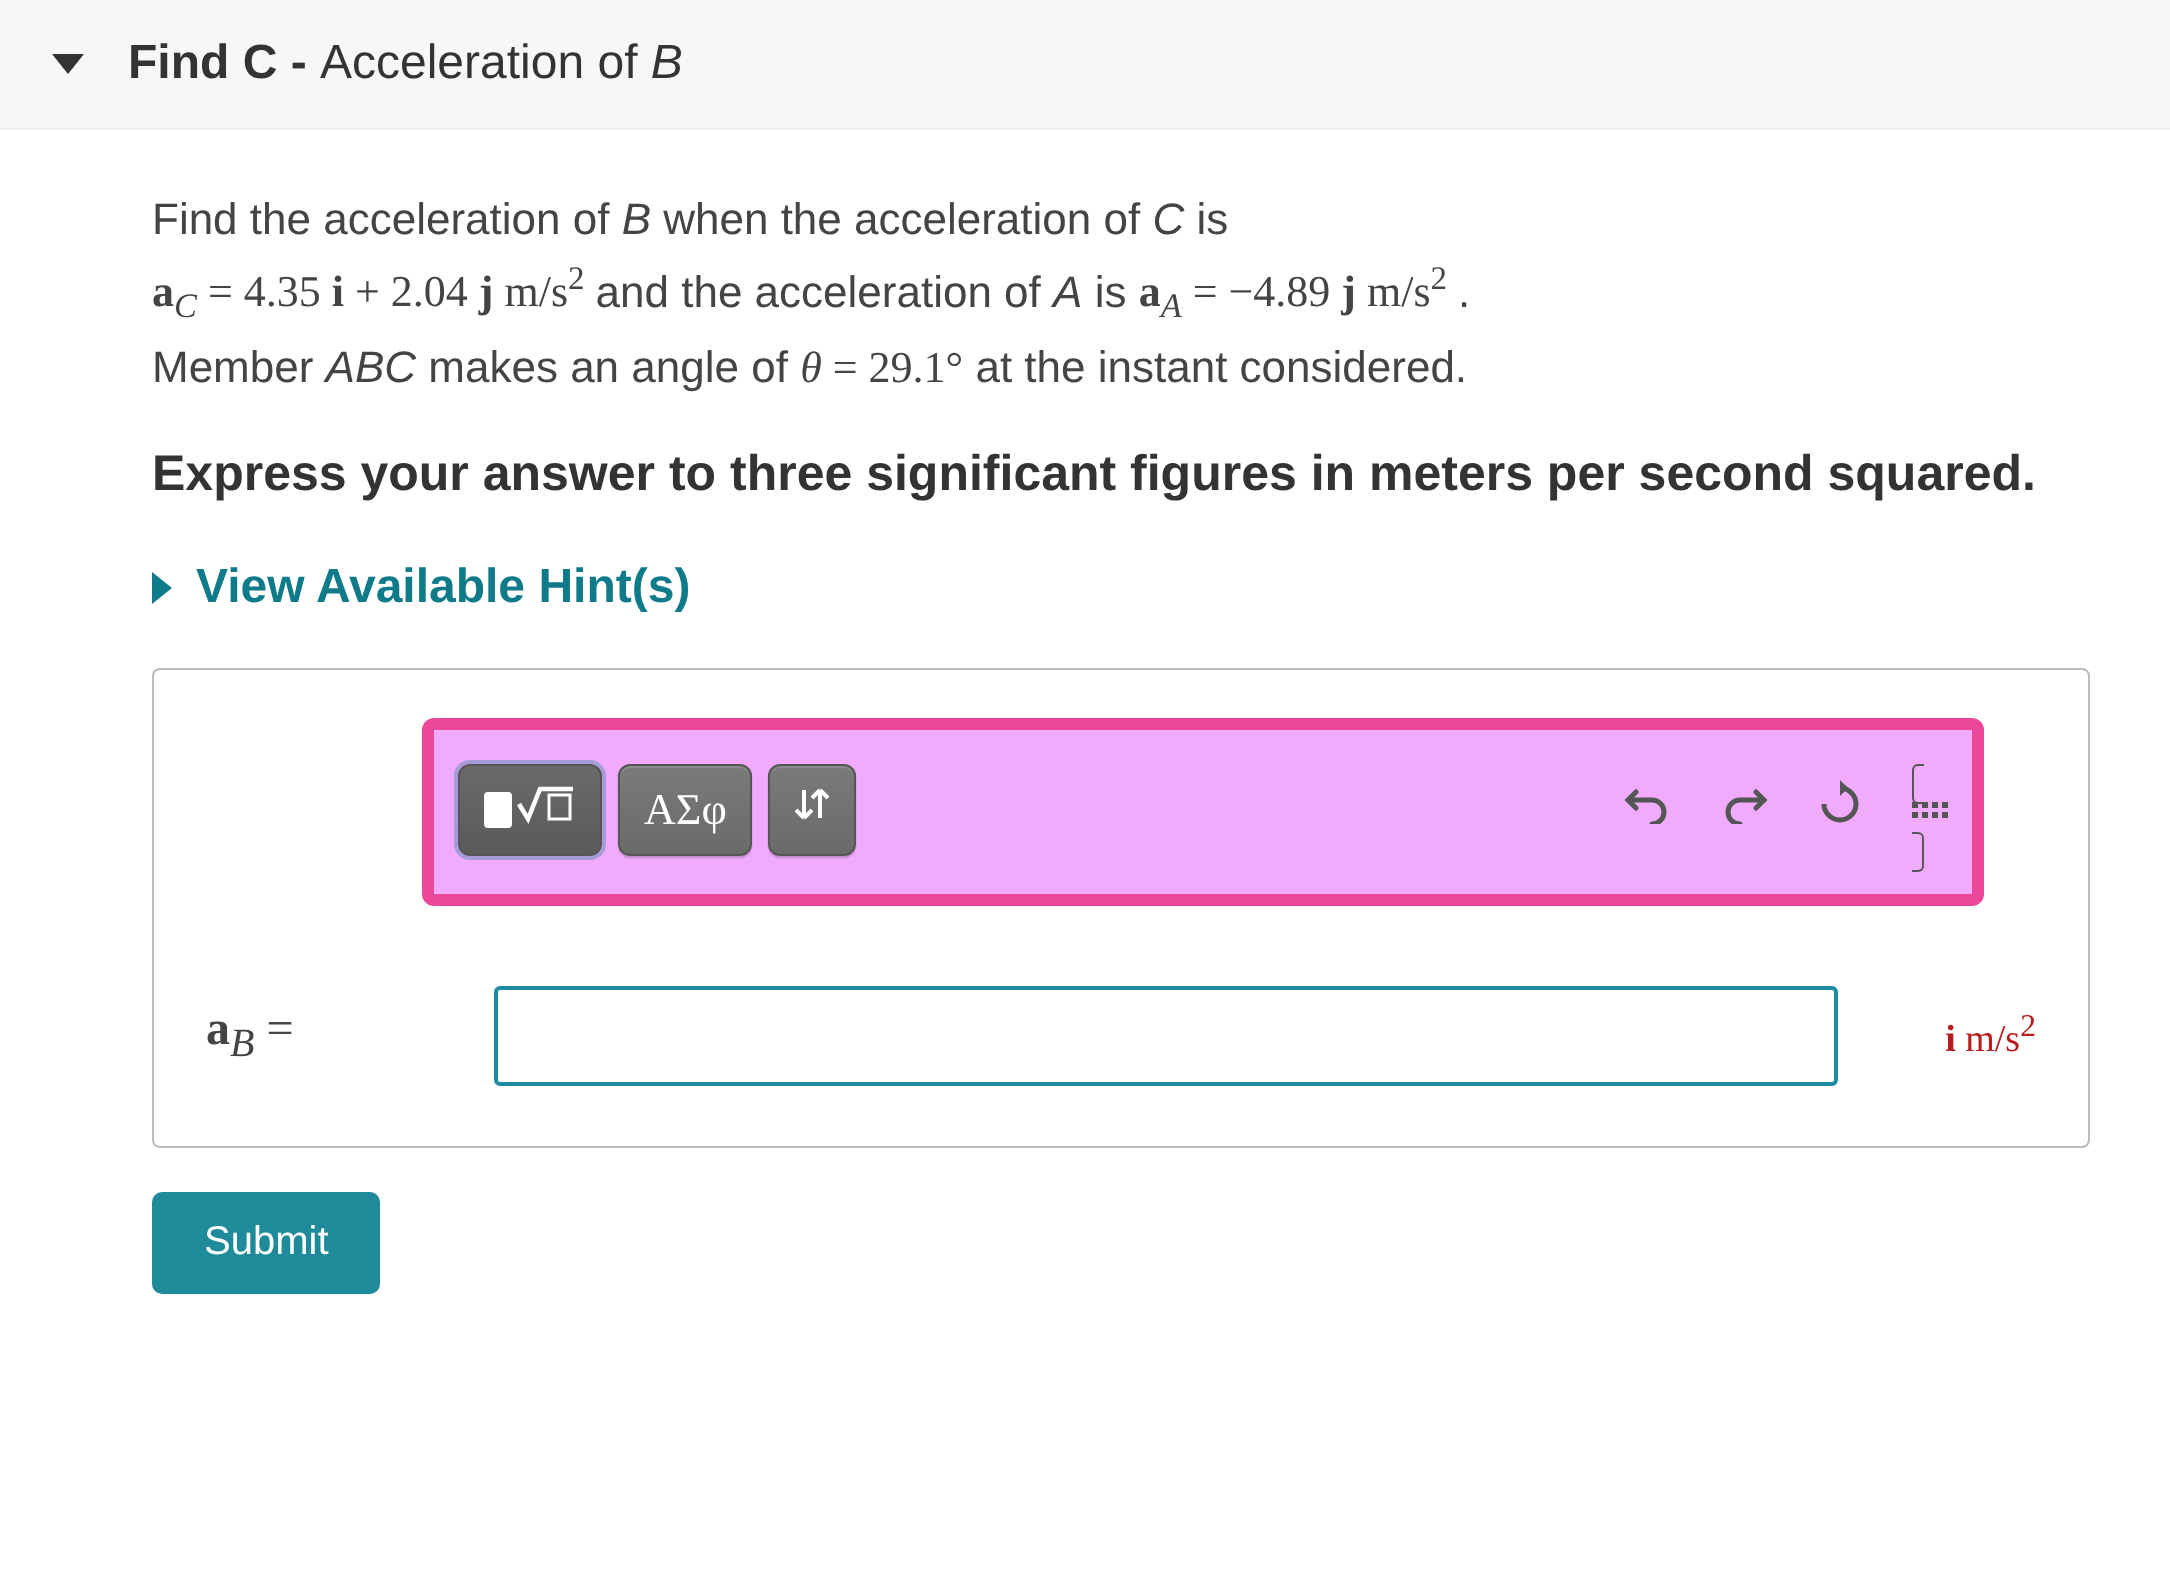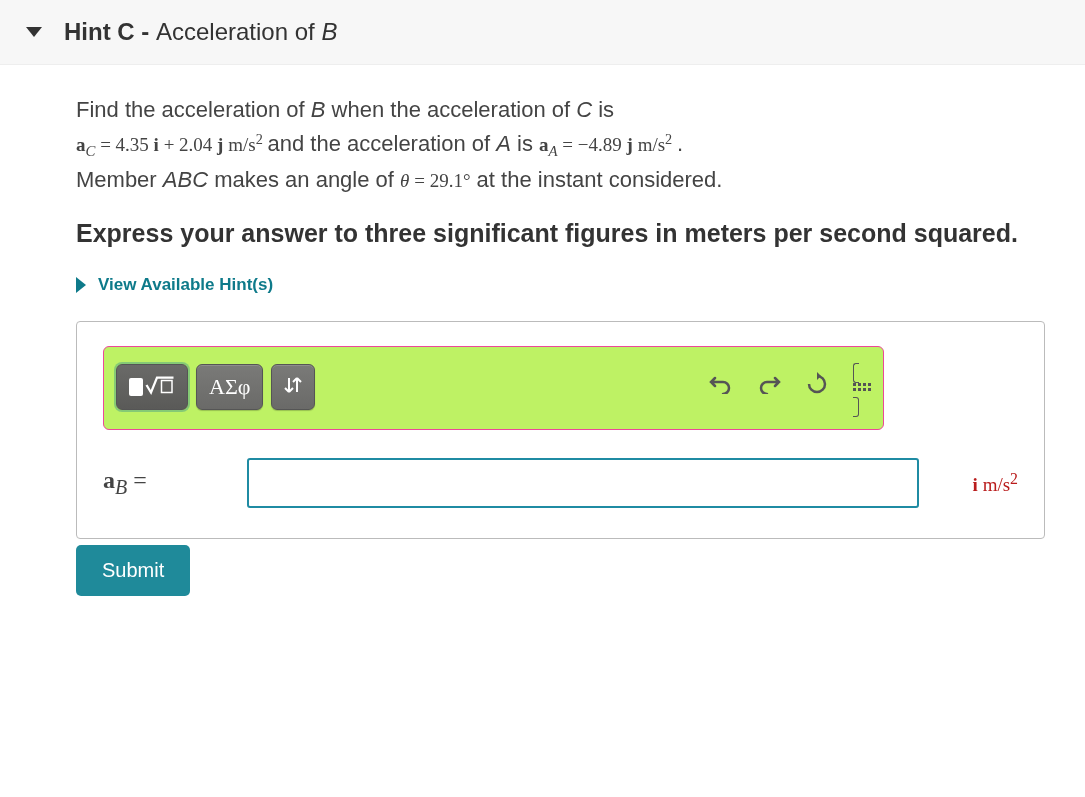--- a/index.html
+++ b/index.html
@@ -40,58 +40,59 @@
     padding: 28px 40px 20px 76px;
   }
   .problem {
     font-size: 22px;
     line-height: 1.55;
     color: #444;
   }
   .problem .ital { font-style: italic; }
   .eq {
     font-family: Georgia, 'Times New Roman', serif;
-    font-size: 19px;
+    font-size: 22px;
   }
   .eq sup { font-size: 0.75em; }
   .eq sub { font-size: 0.78em; font-style: italic; }
   .vecvar { font-weight: bold; }
   .instruct {
     font-weight: bold;
     font-size: 25px;
     margin-top: 18px;
     line-height: 1.45;
     color: #333;
   }
   .hints {
     margin-top: 24px;
     color: #0e7a8a;
-    font-size: 17px;
+    font-size: 24px;
     font-weight: bold;
     display: flex;
     align-items: center;
     cursor: pointer;
   }
   .hints .caret-right {
     width: 0; height: 0;
     border-top: 8px solid transparent;
     border-bottom: 8px solid transparent;
     border-left: 10px solid #0e7a8a;
     margin-right: 12px;
   }
   .answer-box {
     border: 1px solid #bbb;
     border-radius: 4px;
     margin-top: 26px;
     padding: 24px 26px 30px 26px;
     position: relative;
   }
   .toolbar-wrap {
-    background: #bef264;
-    border: 1px solid #ec4899;
+    margin-left: 108px;
+    background: #f0abfc;
+    border: 6px solid #ec4899;
     border-radius: 6px;
     padding: 10px 12px 12px 12px;
     display: inline-block;
     width: calc(100% - 134px);
     box-sizing: border-box;
   }
   .toolbar-row {
     display: flex;
     align-items: center;
   }
@@ -130,21 +131,21 @@
     margin-left: auto;
     font-size: 26px;
     color: #555;
     padding-right: 4px;
     cursor: pointer;
     font-weight: bold;
   }
   .input-row {
     display: flex;
     align-items: center;
-    margin-top: 28px;
+    margin-top: 40px;
     gap: 36px;
   }
   .lhs {
     font-family: Georgia, 'Times New Roman', serif;
     font-size: 24px;
     width: 108px;
     text-align: left;
     color: #444;
   }
   .answer-input {
@@ -157,21 +158,21 @@
     box-sizing: border-box;
   }
   .unit {
     font-family: Georgia, 'Times New Roman', serif;
     font-size: 19px;
     padding-left: 18px;
     color: #b91c1c;
     white-space: nowrap;
   }
   .submit-btn {
-    margin-top: 6px;
+    margin-top: 22px;
     background: #1f8a9a;
     color: #fff;
     border: none;
     border-radius: 5px;
     font-size: 20px;
     padding: 14px 26px;
     cursor: pointer;
   }
   
   .tmpl-icon {
@@ -185,21 +186,21 @@
   .kbd-icon { border: 1.5px solid #555; padding: 3px 5px; border-radius: 3px; font-size: 11px; letter-spacing: 1px;}
   .kbd-icon .dots { display:flex; gap:2px;}
   .kbd-icon .dots span { width:3px; height:3px; background:#555; display:inline-block;}
 </style>
 </head>
 <body>
 
 <div class="part-header">
   <div class="collapse-caret"></div>
   <div class="part-title">
-    <span class="bold">Hint C</span><span class="bold"> - </span><span>Acceleration of </span><span class="ital">B</span>
+    <span class="bold">Find C</span><span class="bold"> - </span><span>Acceleration of </span><span class="ital">B</span>
   </div>
 </div>
 
 <div class="content">
 
   <div class="problem">
     <span>Find the acceleration of </span><span class="ital">B</span><span> when the acceleration of </span><span class="ital">C</span><span> is</span><br>
     <span class="eq">
       <span class="vecvar">a</span><sub>C</sub><span> = </span><span>4.35</span><span class="vecvar"> i </span><span>+ </span><span>2.04</span><span class="vecvar"> j </span><span>m/s</span><sup>2</sup>
     </span>

